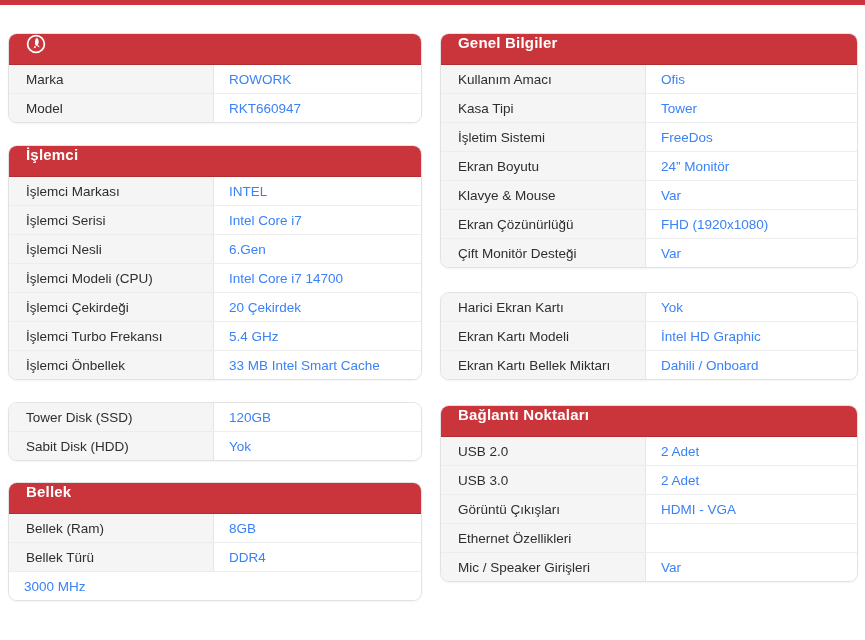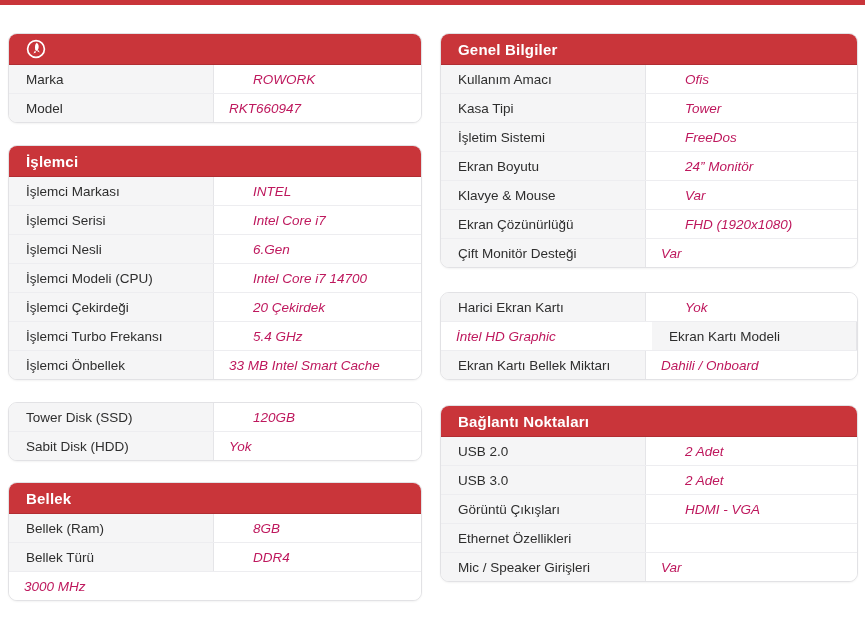--- a/index.html
+++ b/index.html
@@ -21,36 +21,36 @@
   .card{
     border:1px solid #e2e2e5;border-radius:9px;overflow:hidden;
     background:#ffffff;box-shadow:0 1px 2px rgba(0,0,0,0.05);
   }
   .col-left .card-brand{margin-bottom:22px;}
   .col-left .card-cpu{margin-bottom:22px;}
   .col-left .card-storage{margin-bottom:21px;}
   .col-right .card-general{margin-bottom:24px;}
   .col-right .card-gpu{margin-bottom:25px;}
   .card-header{
-    background:#c9353a;height:30px;display:flex;align-items:center;
+    background:#c9353a;height:30px;display:flex;align-items:flex-start;
     padding:0 11px 0 17px;border-bottom:1px solid #b12d32;
   }
   .card-header .title{
     color:#ffffff;font-size:15px;font-weight:600;letter-spacing:.2px;
   }
   .brand-badge{width:20px;height:20px;display:block;}
   .row{display:flex;height:28px;}
-  .row:not(:last-child){border-bottom:1px solid #ededf0;gap:24px;}
+  .row:not(:last-child){border-bottom:1px solid #ededf0;}
   .cell{display:flex;align-items:center;font-size:13.5px;}
   .cell.label{
     width:205px;flex:0 0 205px;background:#f5f5f6;
     padding-left:17px;border-right:1px solid #e5e5e8;
     box-sizing:border-box;color:#2e2e2e;
   }
-  .cell.value{flex:1;background:#ffffff;padding-left:15px;color:#be185d;font-style:italic;}
+  .cell.value{flex:1;background:#ffffff;padding-left:15px;color:#3b82f6;}
 </style>
 </head>
 <body>
 
 <div class="topbar"></div>
 
 <div class="layout">
 
   <div class="col-left">
 
@@ -172,22 +172,22 @@
         <div class="cell value">Var</div>
       </div>
     </div>
 
     <div class="card card-gpu">
       <div class="row">
         <div class="cell label">Harici Ekran Kartı</div>
         <div class="cell value">Yok</div>
       </div>
       <div class="row">
+        <div class="cell label">Ekran Kartı Modeli</div>
         <div class="cell value">İntel HD Graphic</div>
-        <div class="cell label">Ekran Kartı Modeli</div>
       </div>
       <div class="row">
         <div class="cell label">Ekran Kartı Bellek Miktarı</div>
         <div class="cell value">Dahili / Onboard</div>
       </div>
     </div>
 
     <div class="card card-ports">
       <div class="card-header">
         <span class="title">Bağlantı Noktaları</span>

